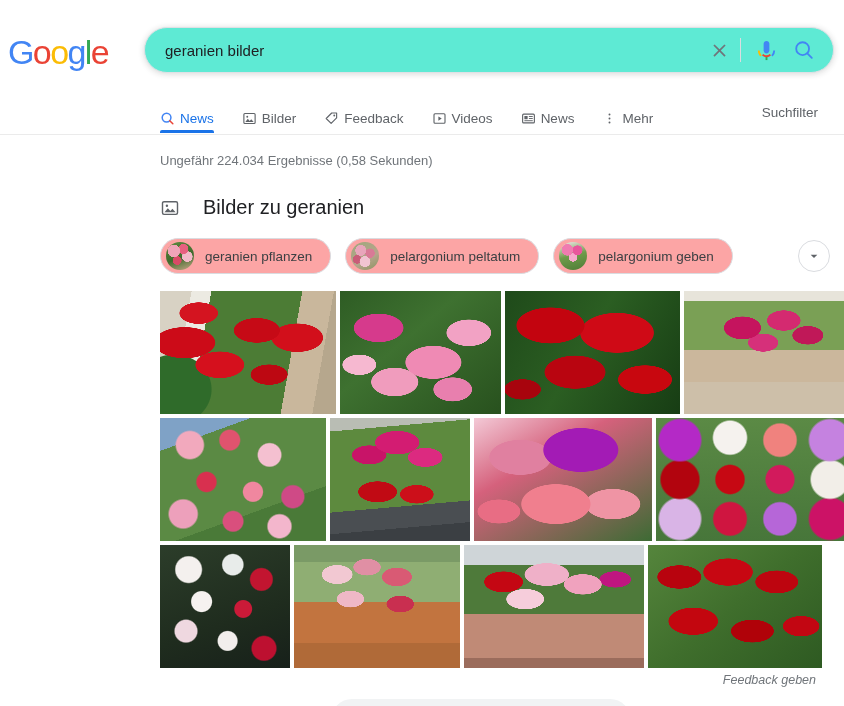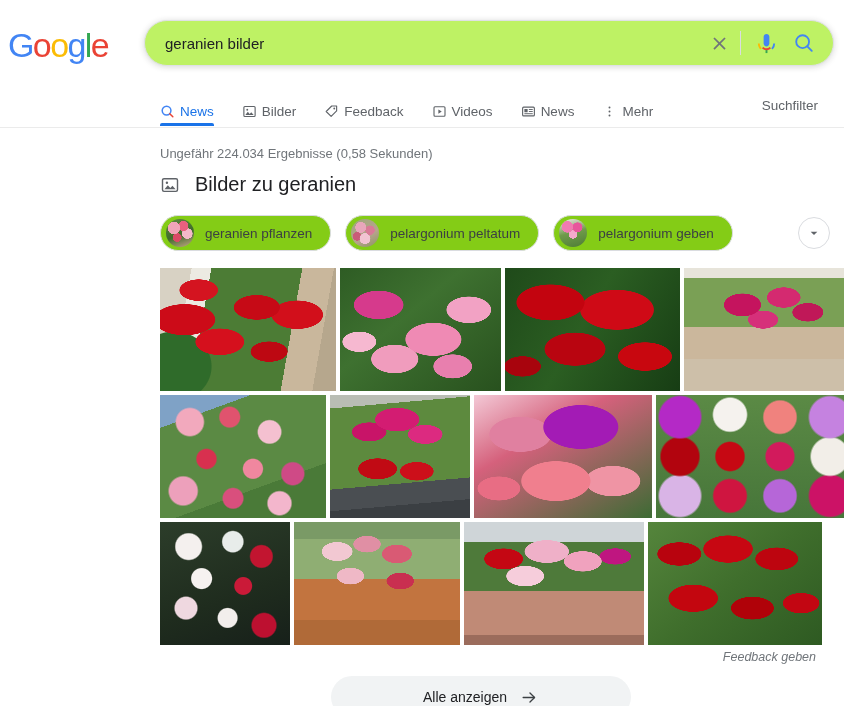--- a/index.html
+++ b/index.html
@@ -9,20 +9,21 @@
     background: #ffffff;
     font-family: "Liberation Sans", sans-serif;
     -webkit-font-smoothing: antialiased;
     overflow: hidden;
   }
 
   
   .header {
     position: relative;
     height: 86px;
+    margin-top: 7px;
   }
   .logo {
     position: absolute;
     left: 8px; top: 28px;
     font-family: "Liberation Sans", sans-serif;
     font-size: 34px;
     letter-spacing: -1.6px;
     font-weight: 400;
     user-select: none;
     line-height: 1;
@@ -33,21 +34,21 @@
   .logo span:nth-child(4){ color:#4285F4; }
   .logo span:nth-child(5){ color:#34A853; }
   .logo span:nth-child(6){ color:#EA4335; }
 
   .searchbar {
     position: absolute;
     left: 144px; top: 20px;
     width: 690px; height: 46px;
     border: 1px solid #dfe1e5;
     border-radius: 24px;
-    background: #bef264;
+    background: #5eead4;
     box-shadow: 0 1px 6px rgba(32,33,36,.18);
     display: flex;
     align-items: center;
   }
   .search-input {
     flex: 1;
     border: none;
     outline: none;
     background: transparent;
     font-family: "Liberation Sans", sans-serif;
@@ -117,22 +118,22 @@
   
   .content { position: relative; padding-left: 160px; }
   .result-stats {
     font-size: 13px;
     color: #70757a;
     padding-top: 18px;
   }
   .section-head {
     display: flex;
     align-items: center;
-    gap: 15px;
-    margin-top: 12px;
+    gap: 23px;
+    margin-top: 28px;
   }
   .section-head .hdr-ico { display:flex; align-items:center; }
   .section-title {
     font-size: 20px;
     color: #202124;
     font-weight: 400;
   }
 
   
   .chips-row {
@@ -144,21 +145,21 @@
     padding-right: 14px;
   }
   .chip {
     display: flex;
     align-items: center;
     gap: 11px;
     height: 36px;
     padding: 0 18px 0 5px;
     border: 1px solid #dadce0;
     border-radius: 18px;
-    background: #84cc16;
+    background: #fca5a5;
     font-size: 13.5px;
     color: #3c4043;
     cursor: pointer;
     white-space: nowrap;
   }
   .chip-thumb {
     width: 28px; height: 28px;
     border-radius: 50%;
     flex: 0 0 auto;
     background-size: cover;

